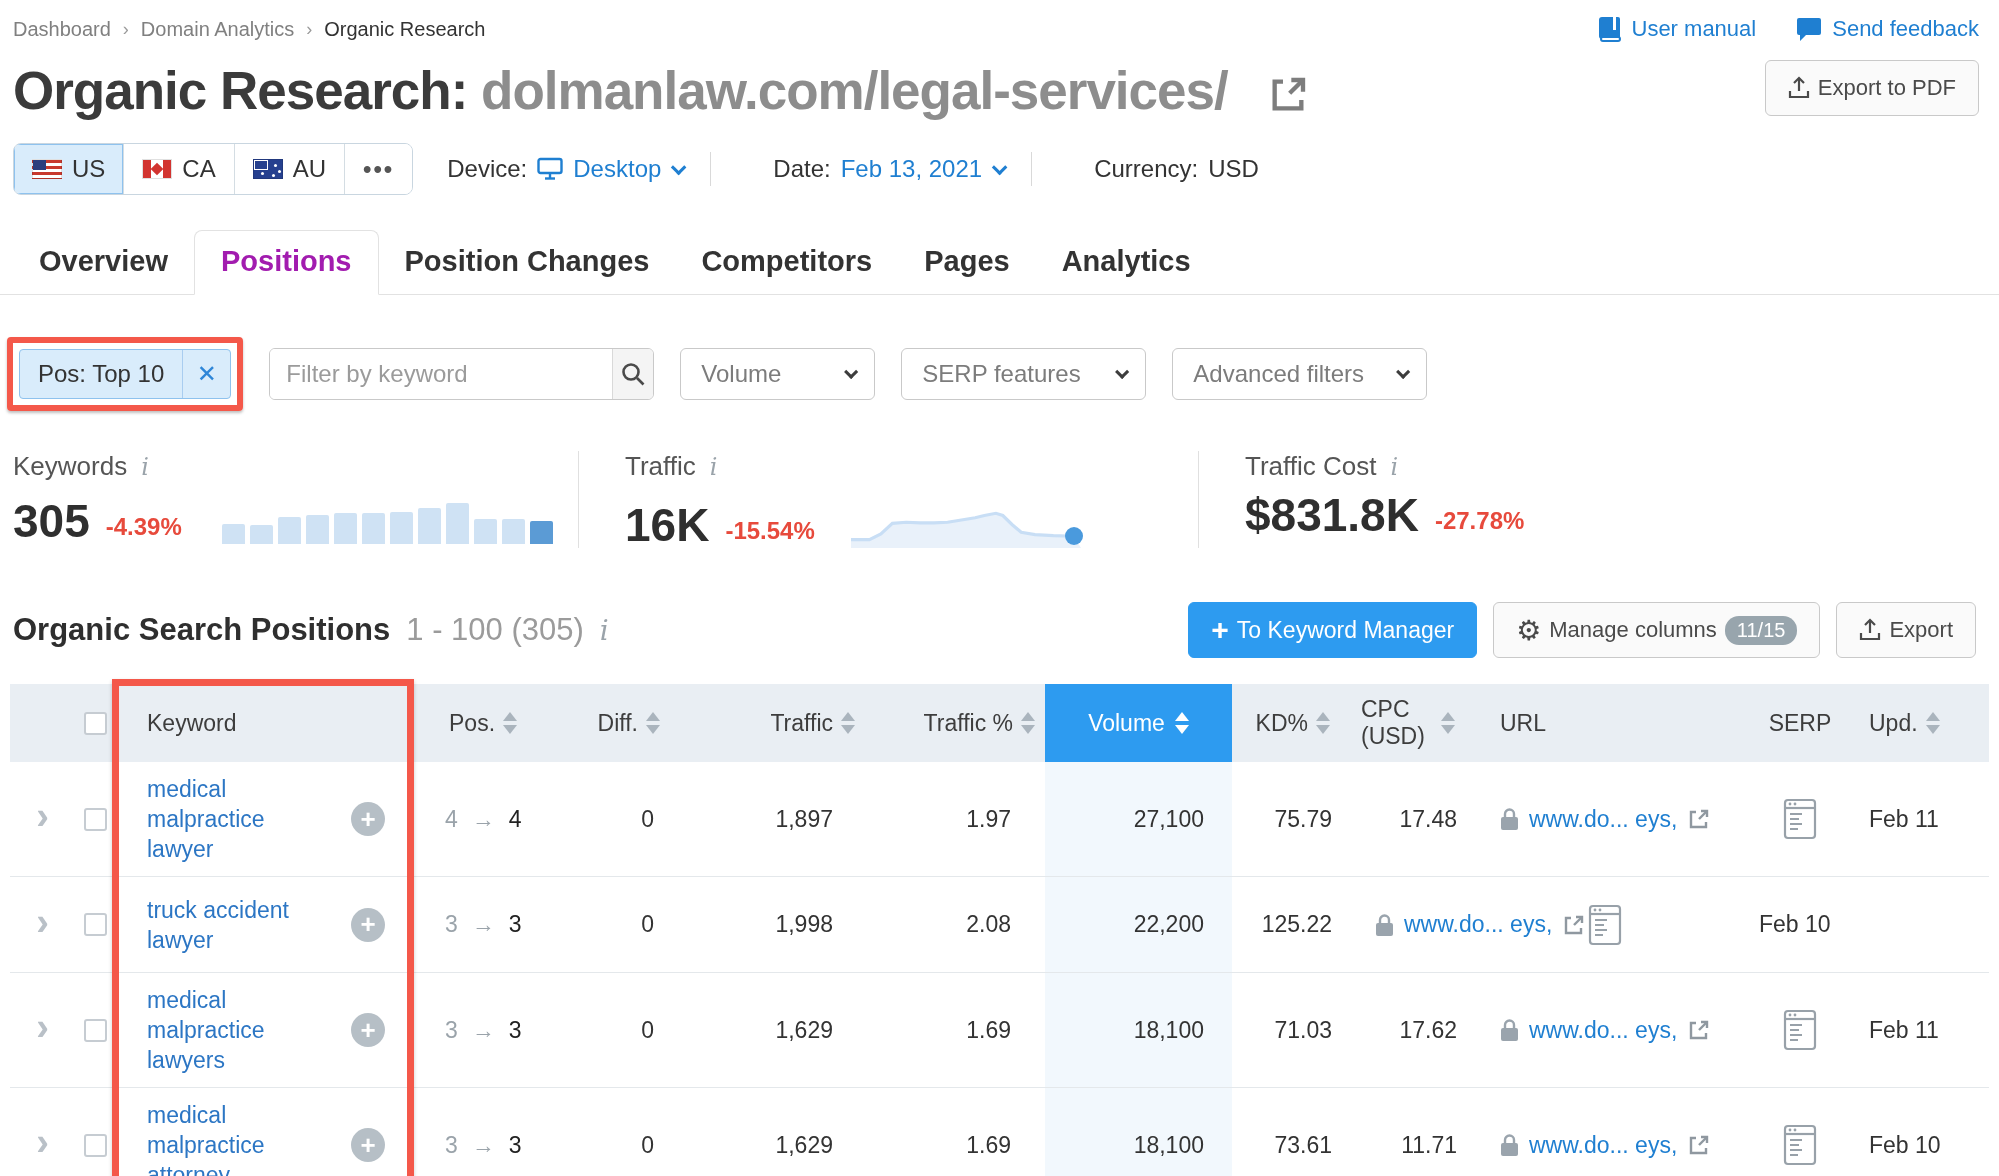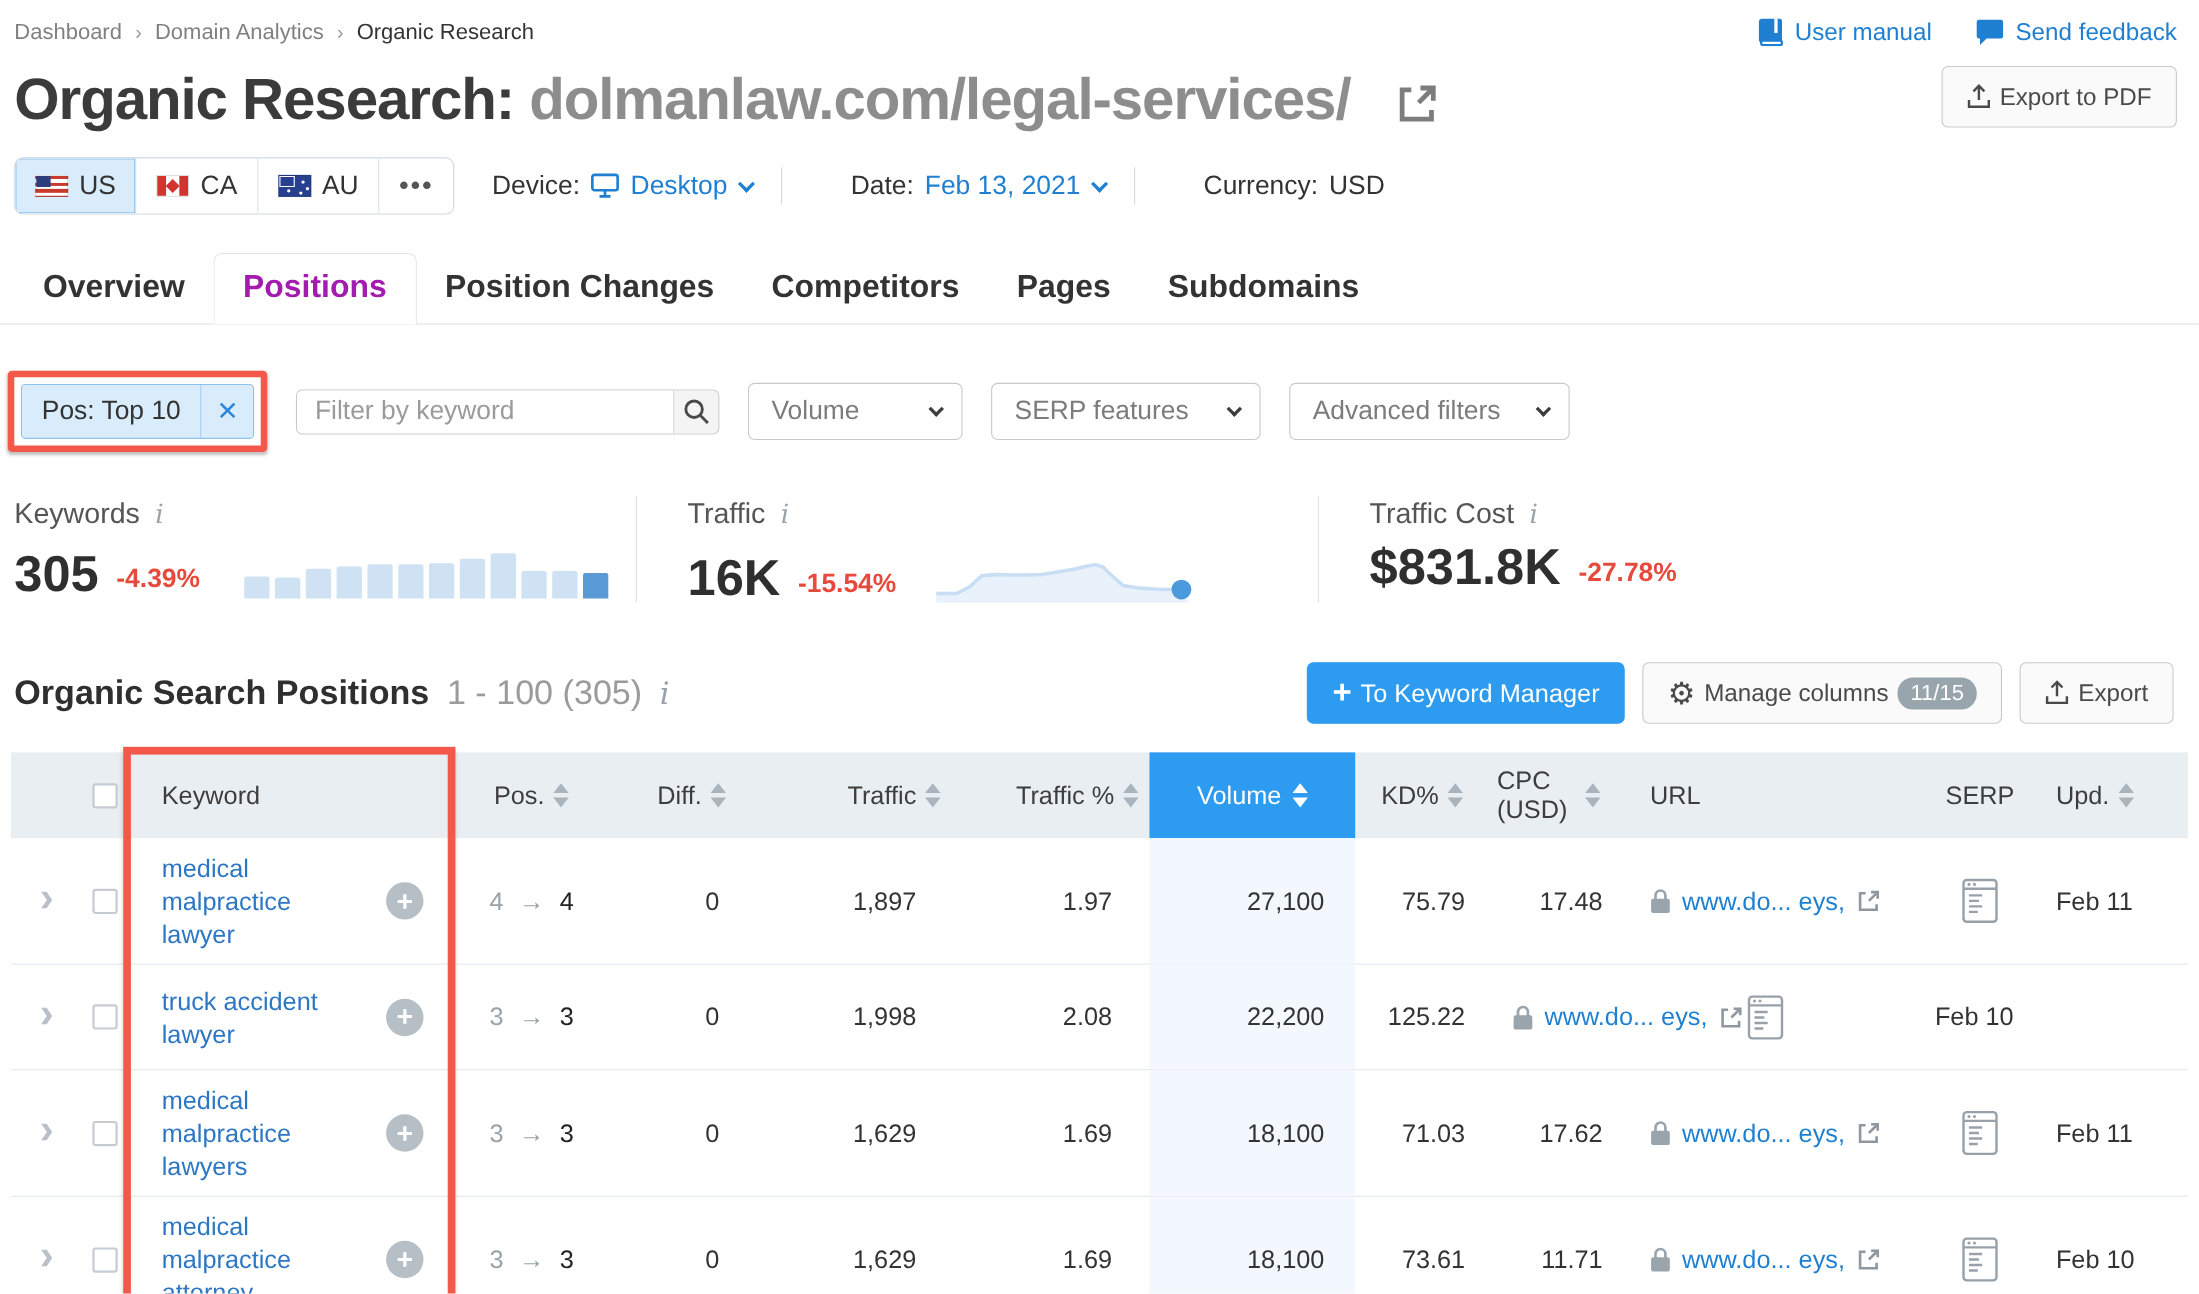--- a/index.html
+++ b/index.html
@@ -57,21 +57,21 @@
   .tab { font-size:29px; font-weight:bold; color:#333; padding:14px 26px 16px; cursor:pointer; position:relative; bottom:-1px; }
   .tab.active { color:#a21caf; background:#fff; border:1px solid #e2e2e2; border-bottom:1px solid #fff; border-radius:8px 8px 0 0; }
 
   
   .filters { display:flex; align-items:center; gap:26px; margin:42px 0 0 7px; }
   .red-chip-wrap { border:6px solid #f4584a; border-radius:4px; padding:6px; box-shadow:0 2px 3px rgba(0,0,0,.25); }
   .chip { display:flex; align-items:center; background:#d9ecfb; border:1px solid #8ec2ee; border-radius:4px; height:50px; }
   .chip-label { font-size:24px; color:#333; padding:0 18px; }
   .chip-x { width:48px; height:100%; border-left:1px solid #a9cdf0; color:#2e86d8; font-size:24px; font-weight:bold;
     display:flex; align-items:center; justify-content:center; cursor:pointer; }
-  .search-box { display:flex; align-items:stretch; border:1px solid #c9c9c9; border-radius:6px; overflow:hidden; height:41px; width:385px; background:#fff; }
+  .search-box { display:flex; align-items:stretch; border:1px solid #c9c9c9; border-radius:6px; overflow:hidden; height:52px; width:385px; background:#fff; }
   .search-box input { flex:1; border:none; outline:none; font-size:24px; padding:0 16px; color:#333;
     font-family:"Liberation Sans",sans-serif; }
   .search-box input::placeholder { color:#9b9b9b; }
   .search-btn { width:58px; background:#f4f4f4; border-left:1px solid #d9d9d9; display:flex; align-items:center; justify-content:center; cursor:pointer; }
   .dropdown { display:flex; align-items:center; justify-content:space-between; gap:18px; height:52px; padding:0 20px;
     border:1px solid #c9c9c9; border-radius:6px; background:#fff; font-size:24px; color:#7c7c7c; cursor:pointer; }
   .dd-chev { width:10px; height:10px; border-right:3px solid #3d3d3d; border-bottom:3px solid #3d3d3d;
     transform:rotate(45deg) translateY(-3px); }
 
   
@@ -253,21 +253,21 @@
       <span class="tool-label">USD</span>
     </div>
   </div>
 
   <div class="tabs">
     <div class="tab">Overview</div>
     <div class="tab active">Positions</div>
     <div class="tab">Position Changes</div>
     <div class="tab">Competitors</div>
     <div class="tab">Pages</div>
-    <div class="tab">Subdomains</div>
+    <div class="tab">Analytics</div>
   </div>
 
   <div class="filters">
     <div class="red-chip-wrap">
       <div class="chip">
         <span class="chip-label">Pos: Top 10</span>
         <span class="chip-x">✕</span>
       </div>
     </div>
     <div class="search-box">

